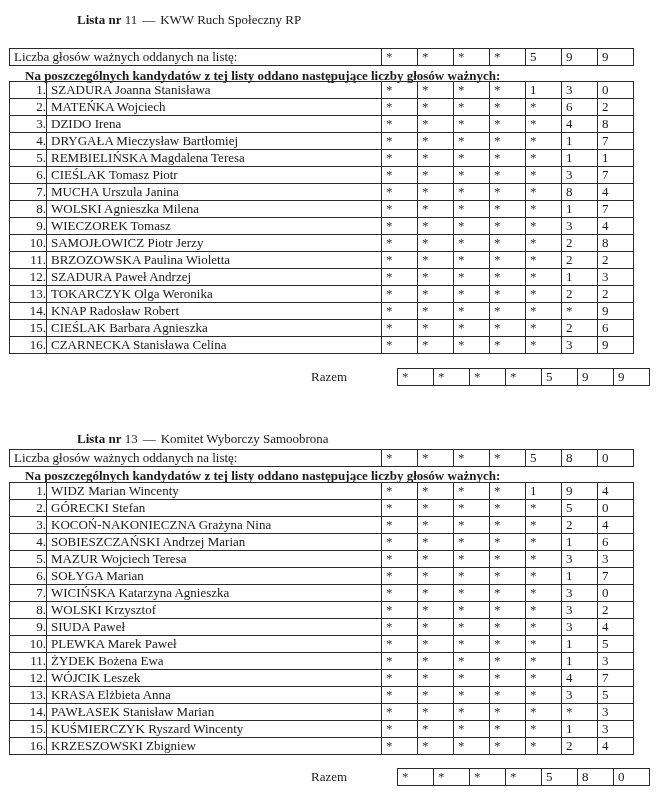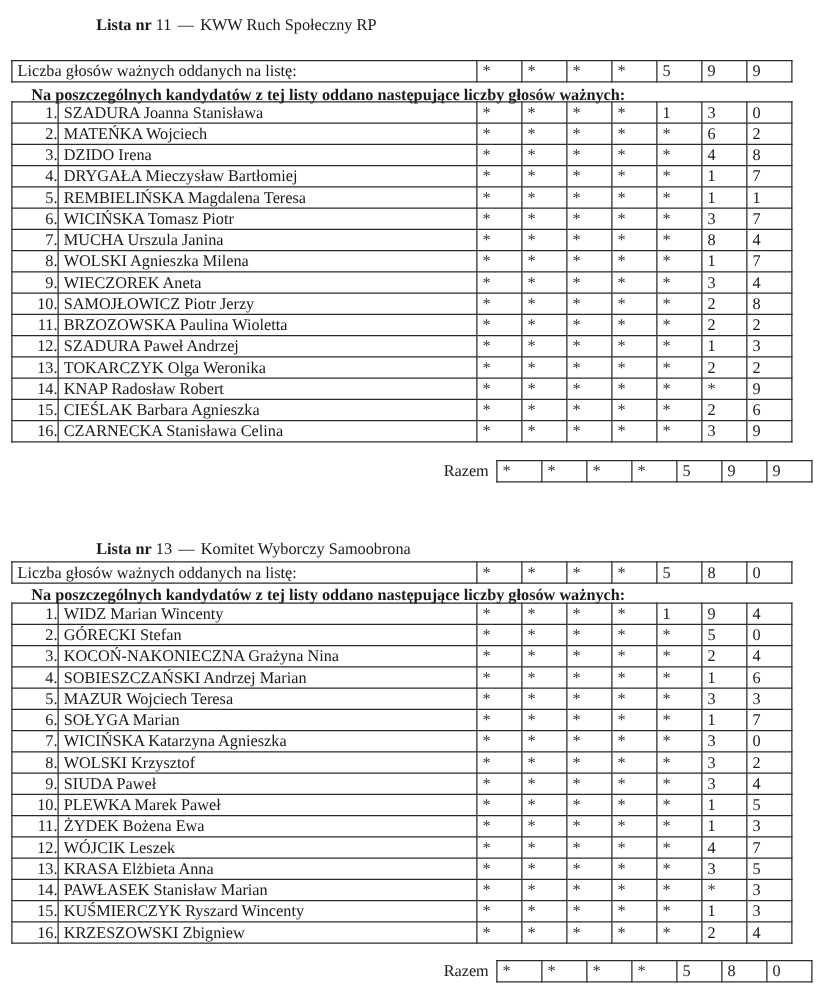--- a/index.html
+++ b/index.html
@@ -22,21 +22,21 @@
     font-size: 13px; line-height: 16px; white-space: nowrap; overflow: hidden;
     vertical-align: middle;
   }
   td.num { text-align: right; padding: 0 5px 0 0; }
   td.name { padding-left: 6px; }
   td.d { font-size: 12px; }
   td.star { font-size: 11px; color: #333; }
   .subhead {
     position: absolute; left: 25px; font-weight: bold; font-size: 13px; white-space: nowrap;
   }
-  .razem-label { position: absolute; font-size: 13px; text-align: right; width: 80px; }
+  .razem-label { position: absolute; font-size: 13px; width: 80px; }
   table.razem { position: absolute; border-collapse: collapse; table-layout: fixed; }
   table.razem td {
     border: 1.5px solid #2b2b2b; height: 16px; padding: 0 0 0 4px; font-size: 13px;
     line-height: 16px;
   }
 </style>
 </head>
 <body>
 
 <div id="root">
@@ -130,21 +130,21 @@
             <td class="d star">*</td>
             <td class="d star">*</td>
             <td class="d star">*</td>
             <td class="d star">*</td>
             <td class="d star">*</td>
             <td class="d ">1</td>
             <td class="d ">1</td>
           </tr>
           <tr>
             <td class="num">6.</td>
-            <td class="name">WICIŃSKA Tomasz Piotr</td>
+            <td class="name">CIEŚLAK Tomasz Piotr</td>
             <td class="d star">*</td>
             <td class="d star">*</td>
             <td class="d star">*</td>
             <td class="d star">*</td>
             <td class="d star">*</td>
             <td class="d ">3</td>
             <td class="d ">7</td>
           </tr>
           <tr>
             <td class="num">7.</td>
@@ -163,21 +163,21 @@
             <td class="d star">*</td>
             <td class="d star">*</td>
             <td class="d star">*</td>
             <td class="d star">*</td>
             <td class="d star">*</td>
             <td class="d ">1</td>
             <td class="d ">7</td>
           </tr>
           <tr>
             <td class="num">9.</td>
-            <td class="name">WIECZOREK Aneta</td>
+            <td class="name">WIECZOREK Tomasz</td>
             <td class="d star">*</td>
             <td class="d star">*</td>
             <td class="d star">*</td>
             <td class="d star">*</td>
             <td class="d star">*</td>
             <td class="d ">3</td>
             <td class="d ">4</td>
           </tr>
           <tr>
             <td class="num">10.</td>

